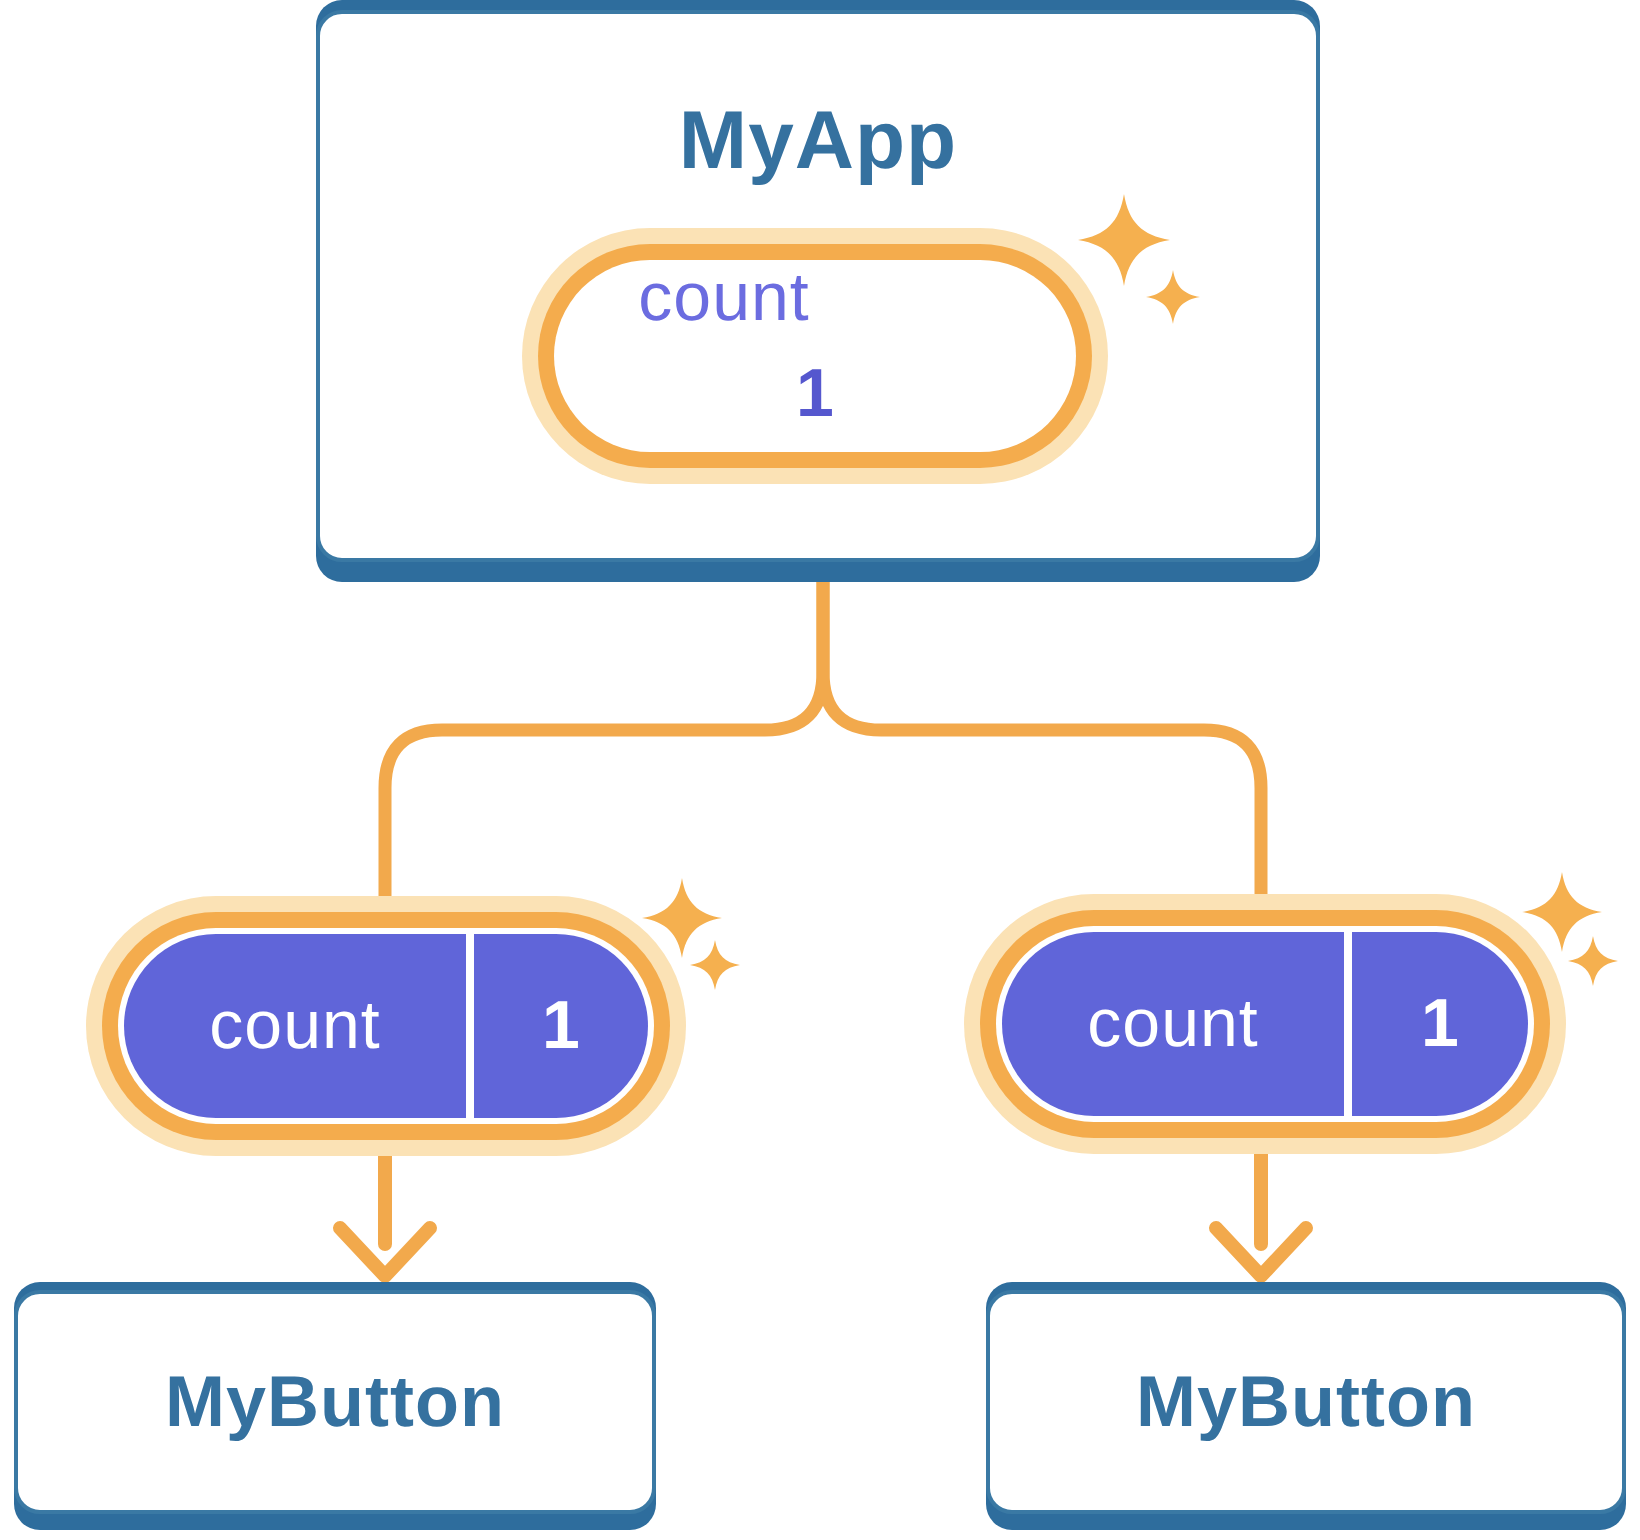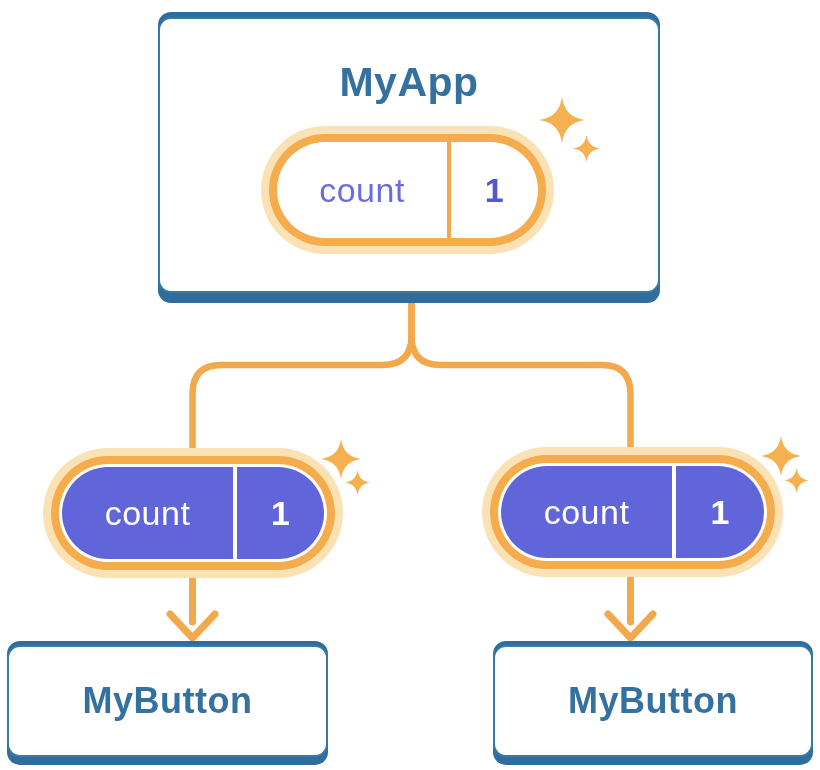--- a/index.html
+++ b/index.html
@@ -13,35 +13,35 @@
           font-family:"Liberation Sans","DejaVu Sans",sans-serif;}
   svg.layer{position:absolute;left:0;top:0;z-index:0;}
   svg.layer-top{position:absolute;left:0;top:0;z-index:3;pointer-events:none;}
   .connector{stroke:var(--orange);stroke-width:6.5;fill:none;}
   .arrow-line{stroke:var(--orange);stroke-width:7;fill:none;stroke-linecap:round;}
   .arrow-head{stroke:var(--orange);stroke-width:7;fill:none;stroke-linecap:round;stroke-linejoin:round;}
   .sparkle{fill:var(--sparkle);}
 
   .comp-card{position:absolute;background:#fff;border:2.5px solid var(--card-border);
              border-radius:13px;box-sizing:border-box;z-index:1;}
-  .comp-card.root{left:158px;top:17px;width:502px;height:276px;
+  .comp-card.root{left:158px;top:5px;width:502px;height:276px;
                   box-shadow:0 -5px 0 0 var(--card-shadow),0 10px 0 0 var(--card-shadow);}
   .comp-card.child{width:321px;height:112px;display:flex;align-items:center;justify-content:center;
                    box-shadow:0 -4px 0 0 var(--card-shadow),0 8px 0 0 var(--card-shadow);}
   .comp-card.child.left{left:7px;top:645px;}
   .comp-card.child.right{left:493px;top:645px;width:320px;}
   .comp-title{color:var(--title-text);font-weight:700;letter-spacing:.5px;}
   .root-title{position:absolute;left:0;top:40px;width:100%;text-align:center;font-size:41px;}
   .child-title{font-size:36px;}
 
   .pill{position:absolute;background:var(--glow);border-radius:999px;padding:8px;
         box-sizing:border-box;z-index:1;}
   .pill-ring{background:var(--ring);border-radius:999px;padding:8px;height:100%;box-sizing:border-box;}
   .pill-core{background:#fff;border-radius:999px;height:100%;box-sizing:border-box;
-             display:flex;overflow:hidden;}
+             display:flex;overflow:hidden;flex-direction:column;}
   .pill-fill{background:var(--purple);border-radius:999px;flex:1;display:flex;overflow:hidden;}
   .pill-seg{display:flex;align-items:center;justify-content:center;}
   .pill-key{font-size:34px;letter-spacing:.5px;}
   .pill-value{font-size:34px;font-weight:700;}
   .pill.outlined .pill-key{color:var(--key-purple);}
   .pill.outlined .pill-value{color:var(--value-purple);}
   .pill.outlined .pill-divider{width:3.5px;background:var(--orange);}
   .pill.filled .pill-core{padding:3px;}
   .pill.filled .pill-key,.pill.filled .pill-value{color:var(--pill-white);}
   .pill.filled .pill-divider{width:4px;background:var(--pill-white);}

